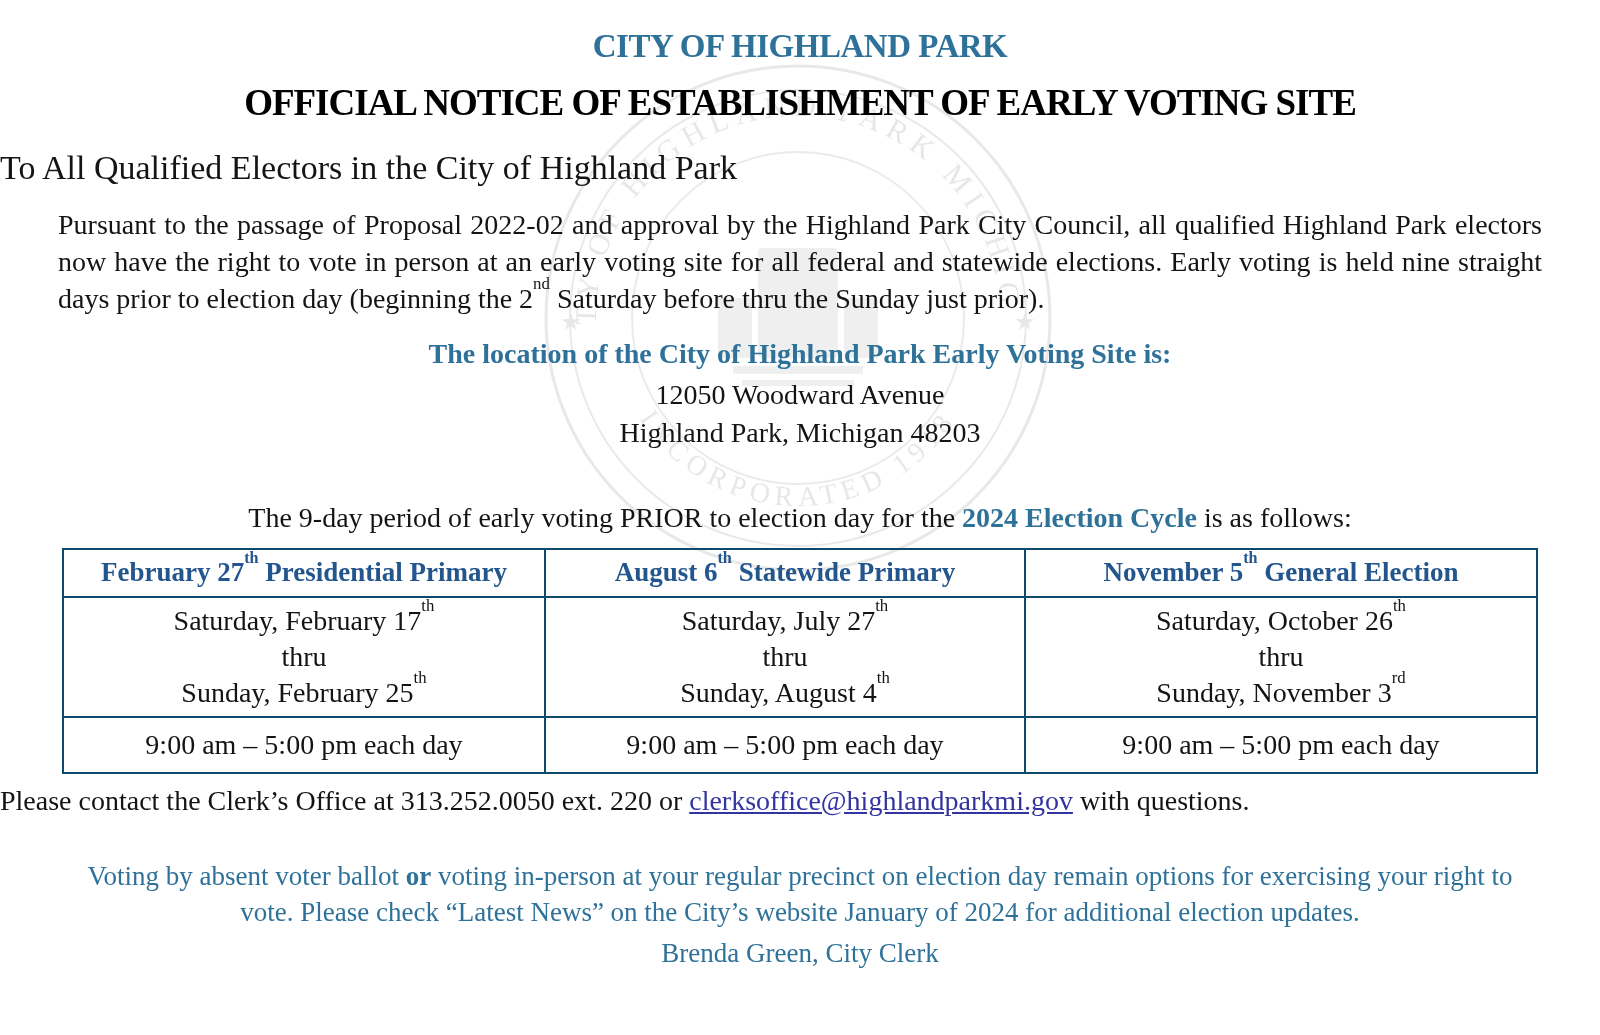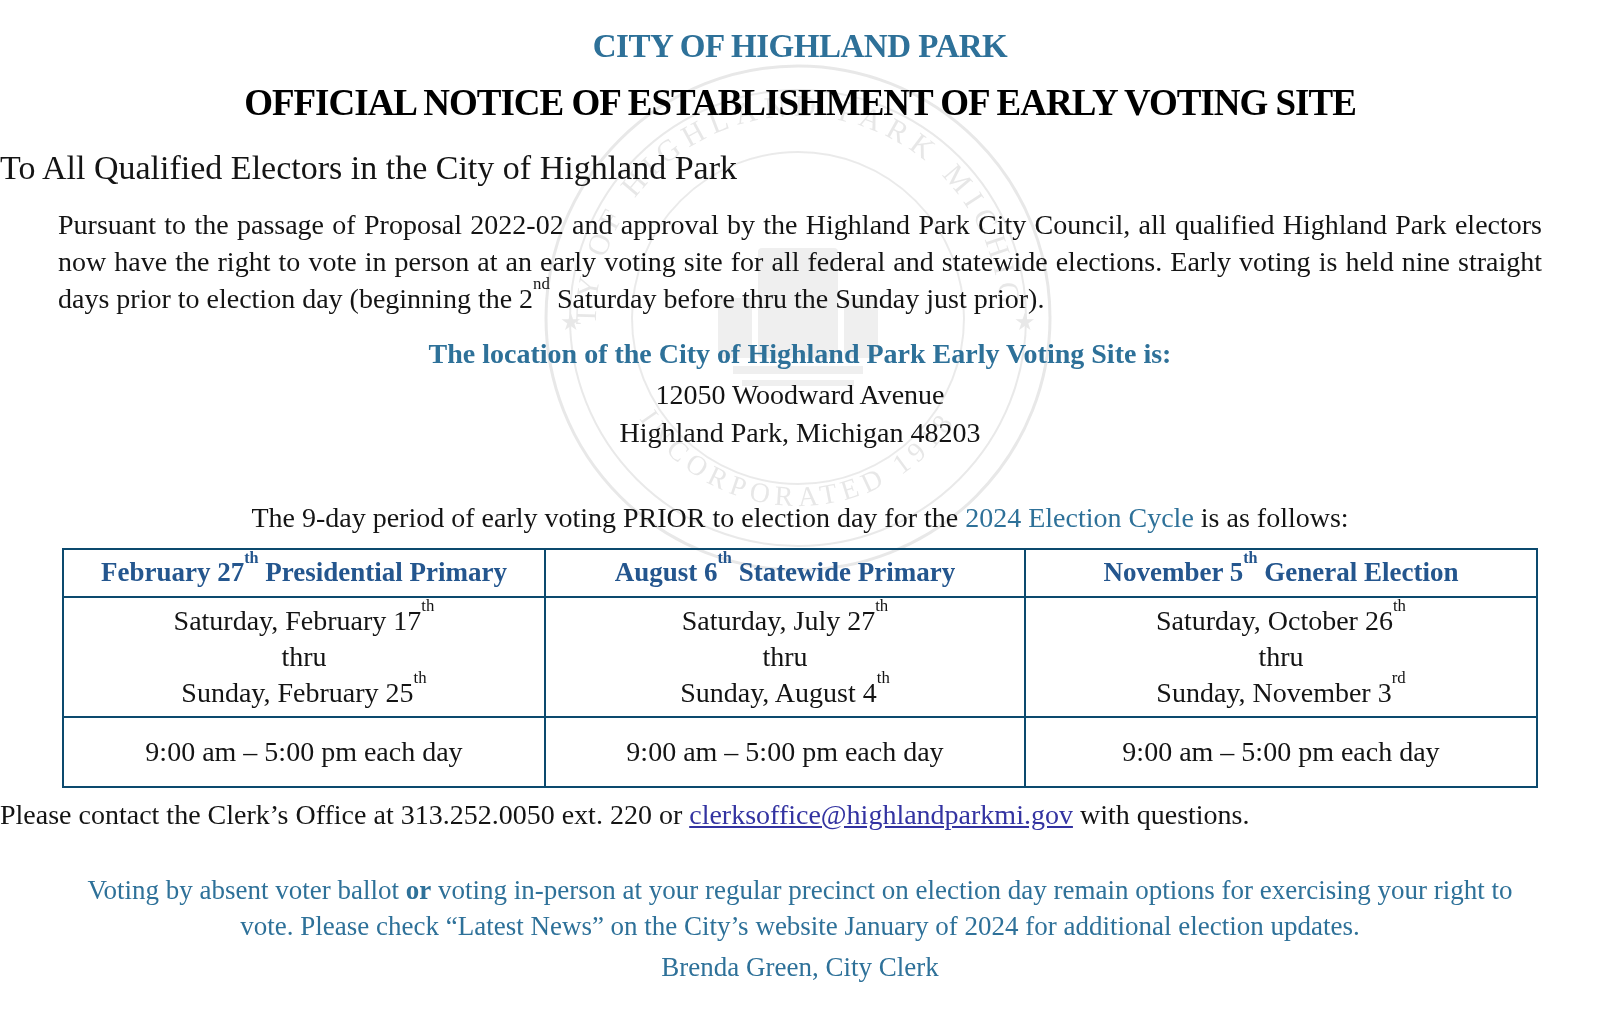--- a/index.html
+++ b/index.html
@@ -38,37 +38,37 @@
   }
   sup{font-size:0.6em;position:relative;top:-0.52em;line-height:0;}
   .loc-heading{
     text-align:center;font-weight:bold;font-size:28px;
     color:var(--accent-teal);margin-top:20px;
   }
   .addr{text-align:center;font-size:28px;line-height:38px;margin-top:6px;}
   .schedule-intro{
     text-align:center;font-size:28px;margin-top:50px;
   }
-  .schedule-intro .hl{color:var(--accent-teal);font-weight:normal;}
+  .schedule-intro .hl{color:var(--accent-teal);font-weight:bold;}
   table.schedule{
     width:1474px;margin:14px auto 0 auto;border-collapse:collapse;
     table-layout:fixed;
   }
   table.schedule th,table.schedule td{
     border:2px solid #0c4a6e;text-align:center;vertical-align:middle;
     padding:2px 6px;
   }
   table.schedule th{
     color:var(--accent-navy);font-size:27px;font-weight:bold;height:48px;
   }
   table.schedule col.c1{width:482px;}
   table.schedule col.c2{width:480px;}
   table.schedule col.c3{width:512px;}
   tr.dates-row td{height:120px;font-size:28px;line-height:1.28;}
-  tr.hours-row td{height:70px;font-size:28px;margin-left:22px;}
+  tr.hours-row td{height:56px;font-size:28px;margin-left:22px;}
   .contact{
     text-align:left;font-size:28px;margin-top:11px;
   }
   .contact a{color:var(--link-blue);text-decoration:underline;}
   .footer-note{
     text-align:center;font-size:27px;line-height:1.33;
     color:var(--accent-teal);margin:42px auto 0 auto;max-width:1478px;
   }
   .footer-note .b{font-weight:bold;}
   .signature{

